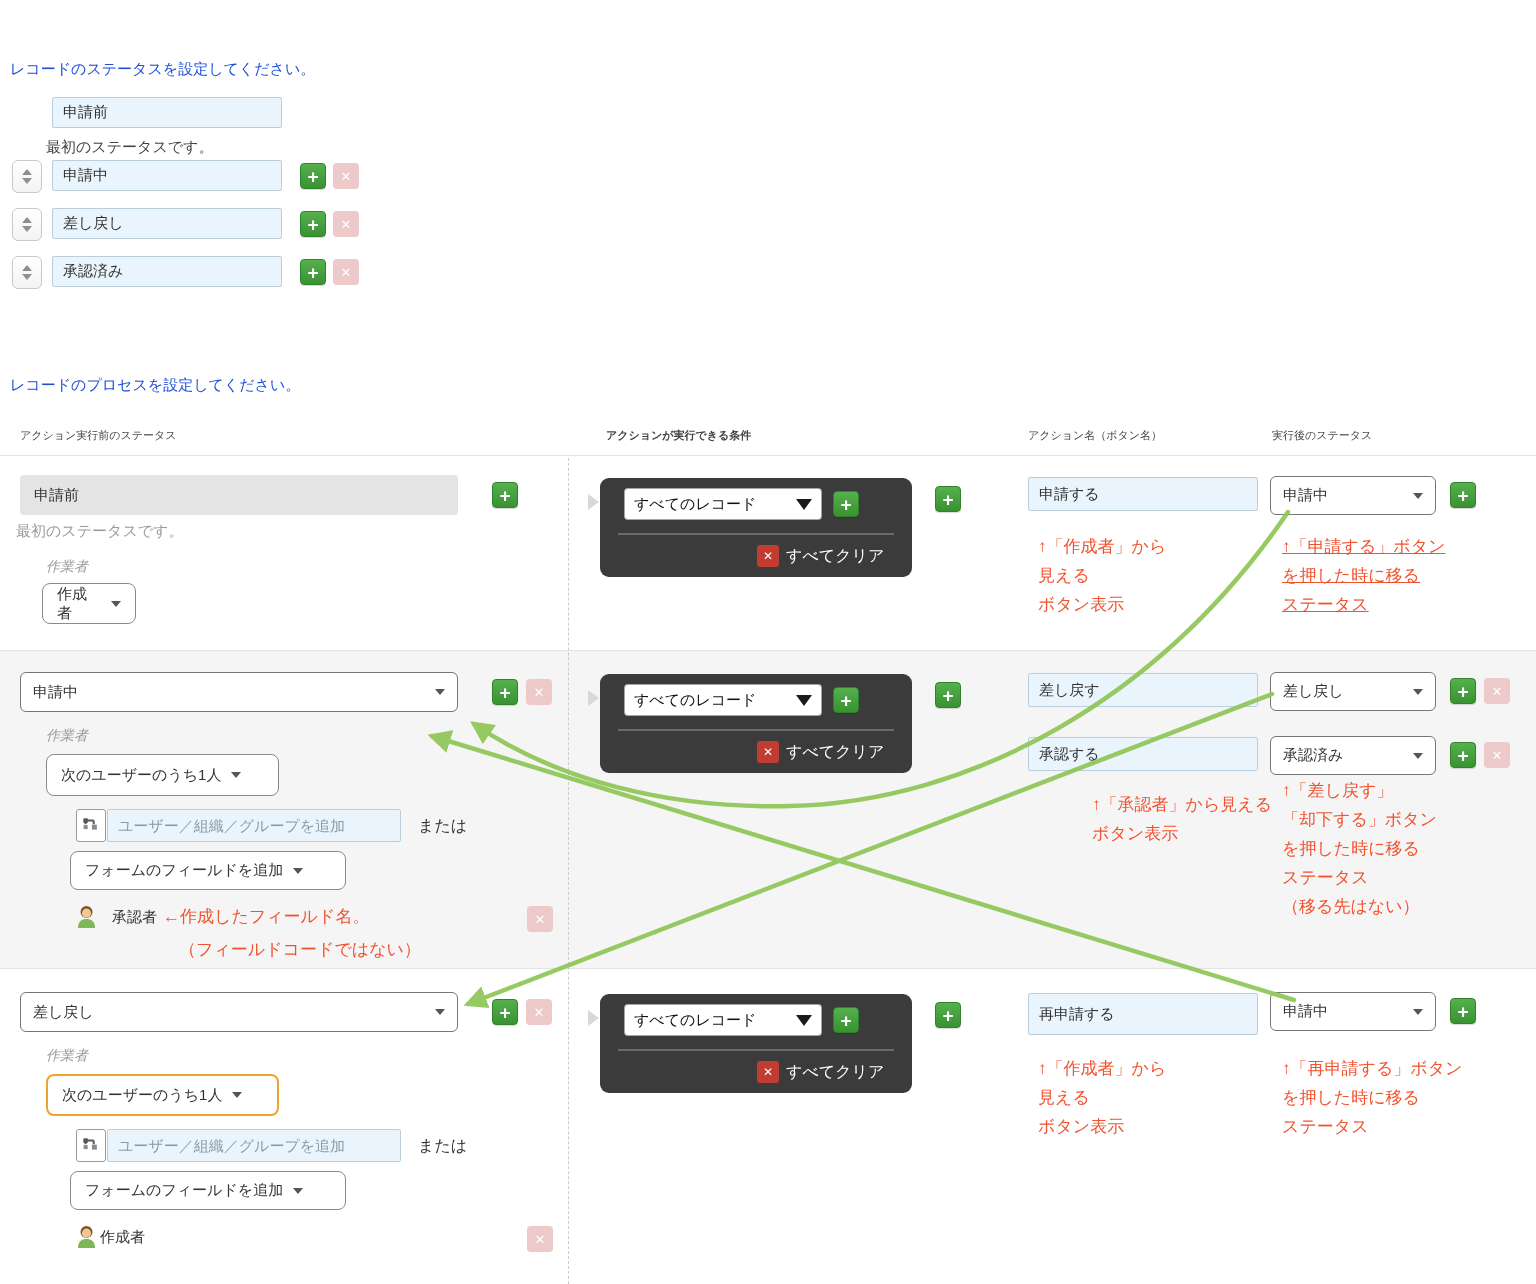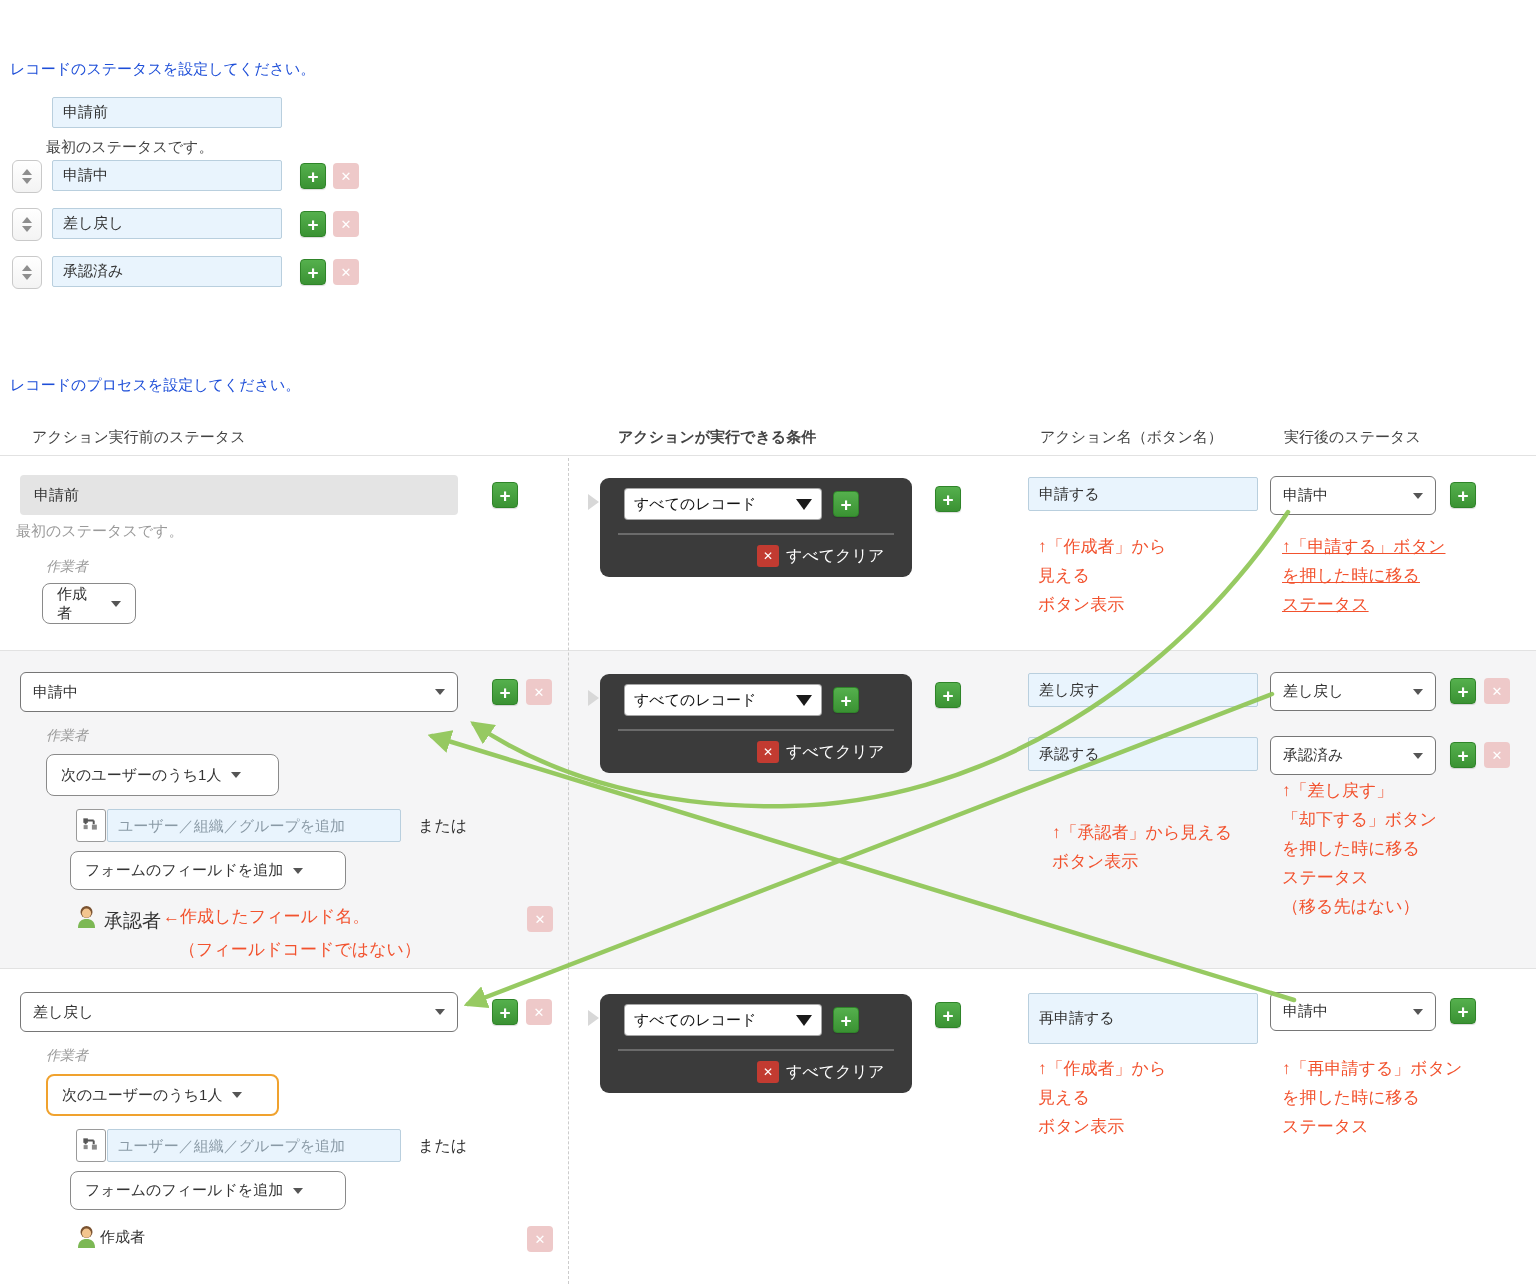--- a/index.html
+++ b/index.html
@@ -16,21 +16,21 @@
   .sel{background:#fff;border:1.5px solid #767676;border-radius:6px;display:flex;align-items:center;justify-content:space-between;padding:0 12px;font-size:15px;color:#333;background-clip:padding-box;}
   .dd{background:#fff;border:1.5px solid #8a8a8a;border-radius:8px;display:flex;align-items:center;gap:10px;padding:0 14px;font-size:15px;color:#333;}
   .caret{width:0;height:0;border-left:5px solid transparent;border-right:5px solid transparent;border-top:6px solid #555;}
   
   .btn-plus{width:26px;height:26px;border-radius:4px;background:linear-gradient(#55b04d,#3a9233);border:1px solid #2f8429;color:#fff;font-size:19px;font-weight:bold;display:flex;align-items:center;justify-content:center;line-height:1;box-shadow:0 1px 1px rgba(0,0,0,.15);}
   .btn-del{width:26px;height:26px;border-radius:4px;background:#eec9c9;color:#fff;font-size:13px;font-weight:bold;display:flex;align-items:center;justify-content:center;line-height:1;}
   .handle{width:30px;height:33px;border:1px solid #c9c9c9;border-radius:6px;background:linear-gradient(#fff,#f3f3f3);display:flex;flex-direction:column;align-items:center;justify-content:center;gap:3px;}
   .tri-up{width:0;height:0;border-left:5px solid transparent;border-right:5px solid transparent;border-bottom:6px solid #8e8e8e;}
   .tri-dn{width:0;height:0;border-left:5px solid transparent;border-right:5px solid transparent;border-top:6px solid #8e8e8e;}
   
-  .colhead{font-size:15px;color:#444;margin-left:12px;}
+  .colhead{font-size:11px;color:#444;}
   .hline{border-top:1px solid #e2e2e2;}
   .band{background:#f5f5f6;}
   .vdash{border-left:1px dashed #ccc;}
   .lbl{font-size:14px;color:#9a9a9a;font-style:italic;}
   .note-gray{font-size:15px;color:#9a9a9a;}
   .box-disabled{background:#e4e4e4;border-radius:4px;font-size:15px;color:#333;display:flex;align-items:center;padding:0 14px;}
   
   .darkbox{background:#3b3b3b;border-radius:9px;}
   .tail{width:0;height:0;border-top:8px solid transparent;border-bottom:8px solid transparent;border-left:11px solid #d8d8d8;}
   .dark-sel{background:#fff;border-radius:3px;display:flex;align-items:center;justify-content:space-between;padding:0 9px;font-size:15px;color:#111;box-shadow:0 0 0 1px rgba(255,255,255,.55);}
@@ -149,21 +149,21 @@
   <div class="abs" style="left:418px;top:816px;font-size:16px;">または</div>
   <div class="abs dd" style="left:70px;top:851px;width:276px;height:39px;">
     <span>フォームのフィールドを追加</span>
     <span class="caret"></span>
   </div>
   <svg class="abs" style="left:76px;top:904px;" width="21" height="24" viewBox="0 0 21 24">
     <circle cx="10.5" cy="8" r="6" fill="#7a5230"></circle>
     <circle cx="10.5" cy="9.2" r="4.6" fill="#f3c58f"></circle>
     <path d="M2 24 C2 17 6 15 10.5 15 C15 15 19 17 19 24 Z" fill="#7cb854"></path>
   </svg>
-  <div class="abs" style="left:104px;top:908px;font-size:19px;">承認者</div>
+  <div class="abs" style="left:112px;top:908px;font-size:15px;">承認者</div>
   <div class="abs note-red" style="left:163px;top:902px;">←作成したフィールド名。</div>
   <div class="abs note-red" style="left:179px;top:935px;">（フィールドコードではない）</div>
   <div class="abs btn-del" style="left:527px;top:906px;">✕</div>
 
   <span class="abs tail" style="left:588px;top:690px;"></span>
   <div class="abs darkbox" style="left:600px;top:674px;width:312px;height:99px;">
     <div class="abs dark-sel" style="left:25px;top:11px;width:196px;height:30px;">
       <span>すべてのレコード</span>
       <span class="dark-caret"></span>
     </div>
@@ -183,21 +183,21 @@
   <div class="abs btn-del" style="left:1484px;top:678px;">✕</div>
 
   <input class="abs inp" style="left: 1028px; top: 737px; width: 230px; height: 34px;" value="承認する">
   <div class="abs sel" style="left:1270px;top:736px;width:166px;height:39px;">
     <span>承認済み</span>
     <span class="caret"></span>
   </div>
   <div class="abs btn-plus" style="left:1450px;top:742px;">+</div>
   <div class="abs btn-del" style="left:1484px;top:742px;">✕</div>
 
-  <div class="abs note-red" style="left:1052px;top:790px;margin-top:28px;">↑「承認者」から見える
+  <div class="abs note-red" style="left:1092px;top:790px;">↑「承認者」から見える
 ボタン表示</div>
   <div class="abs note-red" style="left:1282px;top:776px;">↑「差し戻す」
 「却下する」ボタン
 を押した時に移る
 ステータス
 （移る先はない）</div>
 
   <div class="abs sel" style="left:20px;top:992px;width:438px;height:40px;">
     <span>差し戻し</span>
     <span class="caret"></span>
@@ -237,21 +237,21 @@
       <span>すべてのレコード</span>
       <span class="dark-caret"></span>
     </div>
     <div class="abs btn-plus" style="left:233px;top:13px;">+</div>
     <div class="abs sep-dark" style="left:18px;top:55px;width:276px;"></div>
     <div class="abs clear-x" style="left:157px;top:67px;">✕</div>
     <div class="abs clear-lbl" style="left:186px;top:68px;">すべてクリア</div>
   </div>
   <div class="abs btn-plus" style="left:935px;top:1002px;">+</div>
 
-  <input class="abs inp" style="left: 1028px; top: 993px; width: 230px; height: 51px;" value="再申請する">
+  <input class="abs inp" style="left: 1028px; top: 993px; width: 230px; height: 42px;" value="再申請する">
   <div class="abs sel" style="left:1270px;top:992px;width:166px;height:39px;">
     <span>申請中</span>
     <span class="caret"></span>
   </div>
   <div class="abs btn-plus" style="left:1450px;top:998px;">+</div>
 
   <div class="abs note-red" style="left:1038px;top:1054px;">↑「作成者」から
 見える
 ボタン表示</div>
   <div class="abs note-red" style="left:1282px;top:1054px;">↑「再申請する」ボタン

